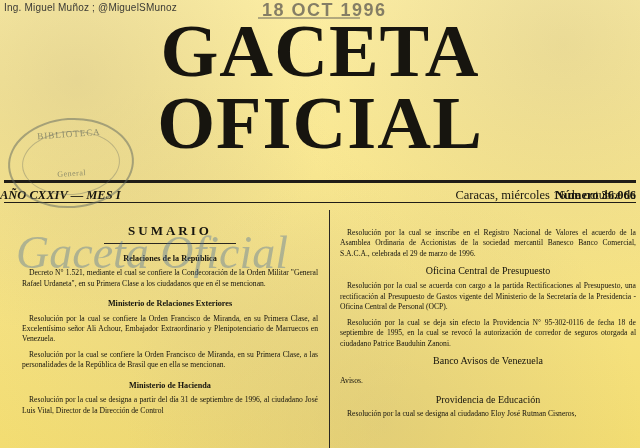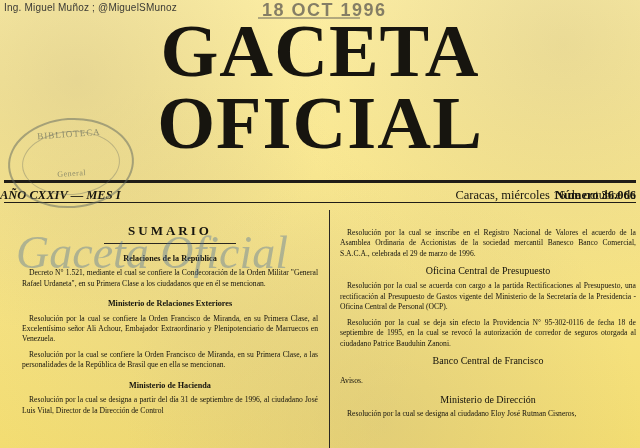--- a/index.html
+++ b/index.html
@@ -304,21 +304,21 @@
     </div>
 
     <div class="col right">
       <p class="item" style="margin-top:22px;">Resolución por la cual se inscribe en el Registro Nacional de Valores el acuerdo de la Asamblea Ordinaria de Accionistas de la sociedad mercantil Banesco Banco Comercial, S.A.C.A., celebrada el 29 de marzo de 1996.</p>
 
       <div class="suborg">Oficina Central de Presupuesto</div>
       <p class="item">Resolución por la cual se acuerda con cargo a la partida Rectificaciones al Presupuesto, una rectificación al Presupuesto de Gastos vigente del Ministerio de la Secretaría de la Presidencia - Oficina Central de Personal (OCP).</p>
 
       <p class="item">Resolución por la cual se deja sin efecto la Providencia N° 95-302-0116 de fecha 18 de septiembre de 1995, en la cual se revocó la autorización de corredor de seguros otorgada al ciudadano Patrice Bauduhin Zanoni.</p>
 
-      <div class="suborg">Banco Central de Francisco</div>
+      <div class="suborg">Banco Avisos de Venezuela</div>
       <p class="avisos">Avisos.</p>
 
-      <div class="suborg">Ministerio de Dirección</div>
+      <div class="suborg">Providencia de Educación</div>
       <p class="item">Resolución por la cual se designa al ciudadano Eloy José Rutman Cisneros,</p>
     </div>
   </div>
 
 </div>
 
 </body></html>

